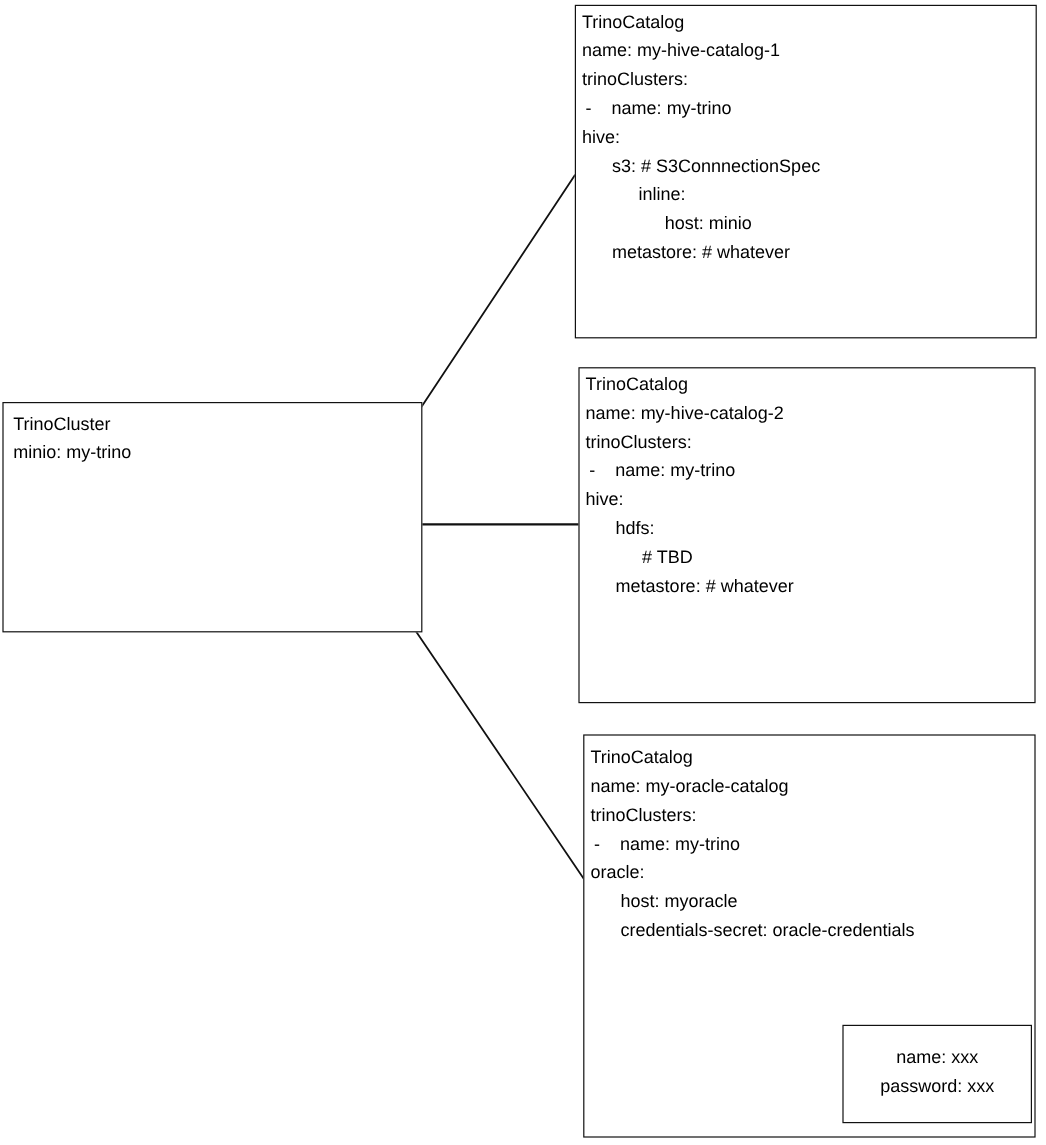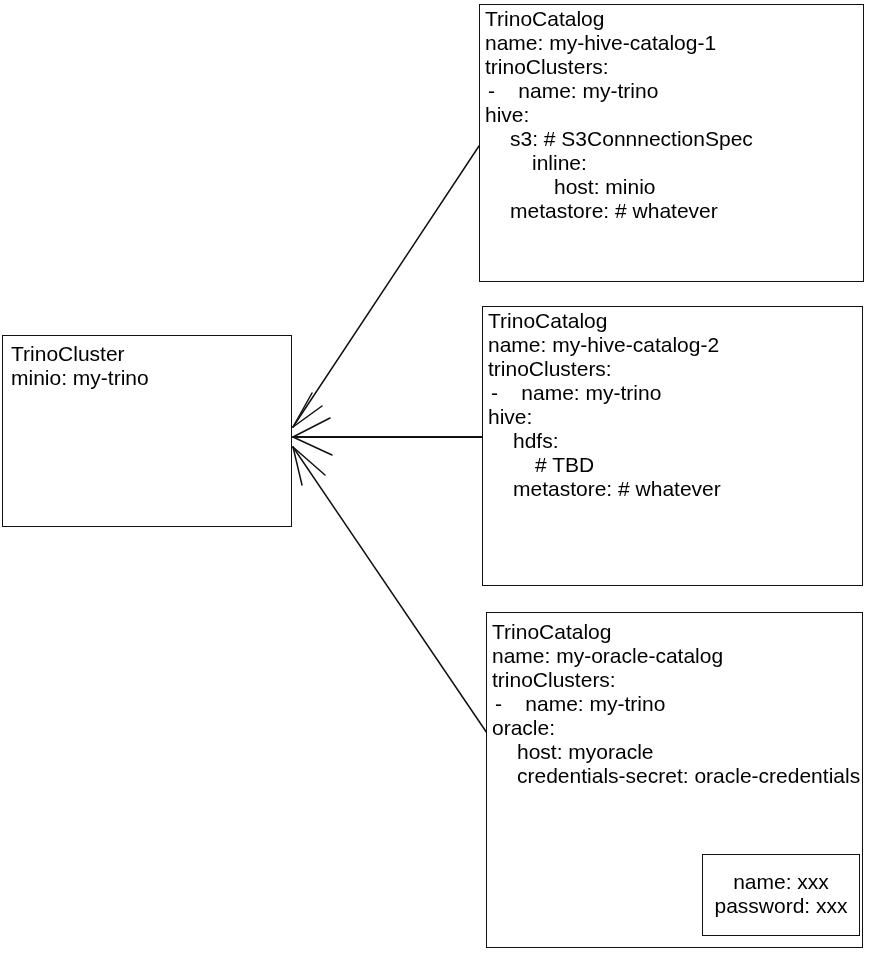--- a/index.html
+++ b/index.html
@@ -38,29 +38,29 @@
     left: 0;
     top: 0;
     white-space: pre;
     font-size: 17px;
     line-height: 24px;
     letter-spacing: 0px;
   }
   .line {
     position: absolute;
     white-space: pre;
-    font-size: 21px;
+    font-size: 15px;
     line-height: 24px;
     height: 24px;
   }
   
   #node-cluster {
     left: 2px;
     top: 335px;
-    width: 290px;
+    width: 350px;
     height: 192px;
   }
   
   #node-catalog-1 {
     left: 479px;
     top: 4px;
     width: 385px;
     height: 278px;
   }
   

